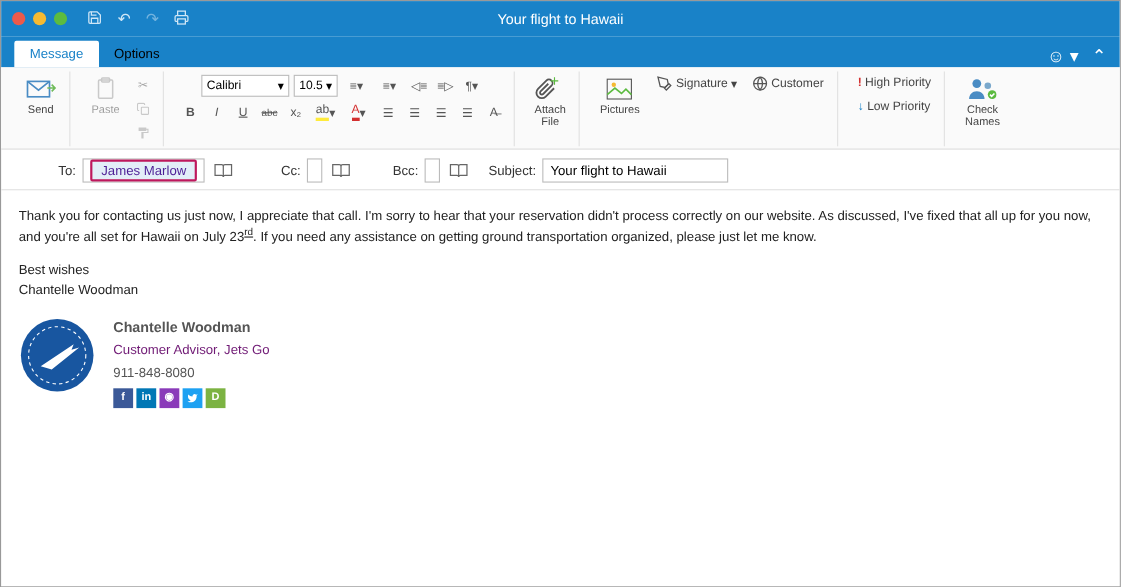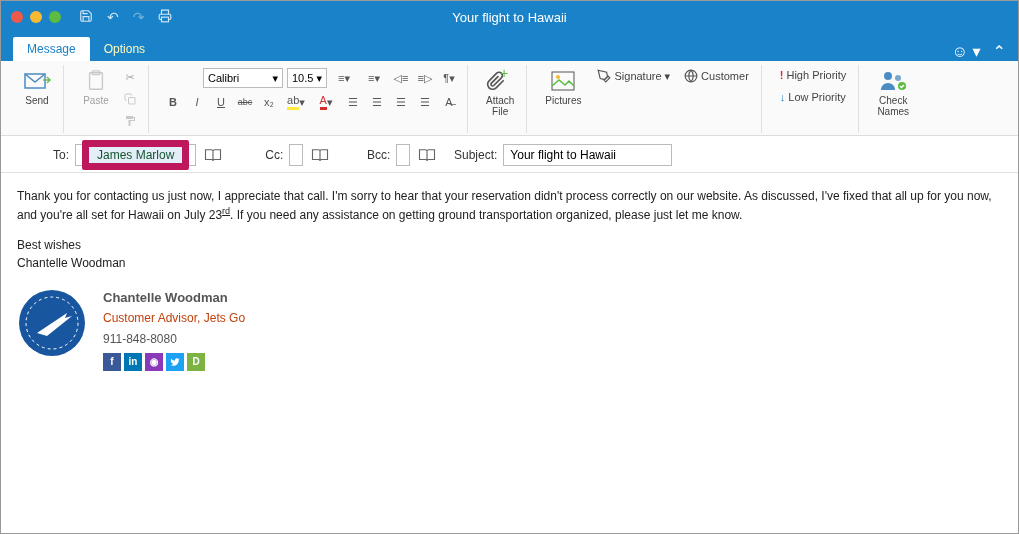--- a/index.html
+++ b/index.html
@@ -8,50 +8,50 @@
 .titlebar { background: #1982c8; height: 32px; display: flex; align-items: center; padding: 0 10px; color: #fff; position: relative; }
 .traffic { display: flex; gap: 7px; }
 .dot { width: 12px; height: 12px; border-radius: 50%; }
 .dot.red { background: #ed5a4a; }
 .dot.yellow { background: #f5ba32; }
 .dot.green { background: #5cbb40; }
 .qa { display: flex; gap: 14px; margin-left: 18px; align-items: center; }
 .qa-icon { color: #cfe6f6; font-size: 14px; }
 .titlebar-title { position: absolute; left: 50%; transform: translateX(-50%); font-size: 13px; color: #fff; }
 .tabs { background: #1982c8; height: 28px; display: flex; align-items: flex-end; padding: 0 12px; position: relative; }
-.tab { padding: 5px 14px; font-size: 12px; color: #fef9c3; cursor: pointer; }
+.tab { padding: 5px 14px; font-size: 12px; color: #000000; cursor: pointer; }
 .tab.active { background: #fff; color: #1982c8; border-radius: 2px 2px 0 0; }
 .tab-right { position: absolute; right: 12px; display: flex; gap: 12px; align-items: center; color: #fff; }
 .ribbon { background: #fafafa; border-bottom: 1px solid #ddd; padding: 4px 10px 2px 10px; display: flex; gap: 6px; }
 .rgroup { display: flex; flex-direction: column; align-items: center; padding: 2px 8px; border-right: 1px solid #e0e0e0; }
 .rgroup:last-child { border-right: none; }
 .rgroup-top { display: flex; gap: 4px; align-items: center; height: 22px; }
 .rgroup-bot { display: flex; gap: 4px; align-items: center; height: 22px; margin-top: 2px; }
 .big-btn { display: flex; flex-direction: column; align-items: center; gap: 2px; cursor: pointer; padding: 2px 4px; }
 .big-btn-icon { width: 28px; height: 24px; display: flex; align-items: center; justify-content: center; }
 .big-btn-lbl { font-size: 10px; color: #444; text-align: center; line-height: 11px; }
 .sel { border: 1px solid #bbb; background: #fff; height: 20px; font-size: 11px; padding: 0 4px; display: flex; align-items: center; cursor: pointer; }
 .sel.font { width: 80px; }
 .sel.size { width: 40px; }
 .mini { width: 20px; height: 20px; border: 1px solid transparent; display: flex; align-items: center; justify-content: center; font-size: 11px; cursor: pointer; color: #555; border-radius: 2px; }
 .mini.wd { width: 26px; }
 .txt-btn { font-size: 11px; color: #444; cursor: pointer; display: flex; align-items: center; gap: 3px; padding: 2px 4px; }
 .headers { padding: 8px 14px 6px 14px; display: flex; gap: 5px; border-bottom: 1px solid #e0e0e0; }
 .hrow { display: flex; align-items: center; gap: 6px; }
 .hlabel { width: 54px; text-align: right; font-size: 12px; color: #333; }
 .hinput { flex: 1; border: 1px solid #bbb; height: 22px; padding: 2px 6px; font-size: 12px; background: #fff; display: flex; align-items: center; }
-.chip { background: #e3eef8; border: 7px solid #be185d; border-radius: 2px; padding: 1px 8px; font-size: 12px; color: #14532d; }
+.chip { background: #e3eef8; border: 2px solid #be185d; border-radius: 2px; padding: 1px 8px; font-size: 12px; color: #4c1d95; }
 .book-icon { width: 22px; height: 20px; display: flex; align-items: center; justify-content: center; color: #666; font-size: 14px; cursor: pointer; }
 .body-area { padding: 14px 16px; font-size: 12px; color: #222; line-height: 1.5; flex: 1; overflow: auto; }
 .body-area p { margin-bottom: 12px; }
 .sig { display: flex; gap: 16px; margin-top: 16px; align-items: flex-start; }
 .sig-logo { width: 70px; height: 70px; }
 .sig-text { display: flex; flex-direction: column; gap: 1px; }
 .sig-name { font-weight: bold; font-size: 13px; color: #555; }
-.sig-role { font-size: 12px; color: #c2410c; }
+.sig-role { font-size: 12px; color: #701a75; }
 .sig-phone { font-size: 12px; color: #555; margin-top: 2px; }
 .social { display: flex; gap: 3px; margin-top: 4px; }
 .soc { width: 18px; height: 18px; display: flex; align-items: center; justify-content: center; color: #fff; font-size: 10px; font-weight: bold; }
 sup { font-size: 9px; text-decoration: underline; }
 </style>
 </head>
 <body>
 
 <div class="window">
 
@@ -127,21 +127,21 @@
           </div>
           <div class="mini" style="opacity:.5">
             <svg width="12" height="12" viewBox="0 0 24 24" fill="#999">
                 <path d="M18 4V2H4v6h14V6h2v4H9v12h4V12h9V4z"></path>
               </svg>
           </div>
         </div>
       </div>
     </div>
 
-    <div class="rgroup" style="align-items:flex-end">
+    <div class="rgroup" style="align-items:center">
       <div class="rgroup-top">
         <div class="sel font">
             <span>Calibri</span> 
             <span style="margin-left:auto">▾</span>
           </div>
         <div class="sel size">
             <span>10.5</span> 
             <span style="margin-left:auto">▾</span>
           </div>
         <div class="mini wd">≡▾</div>

